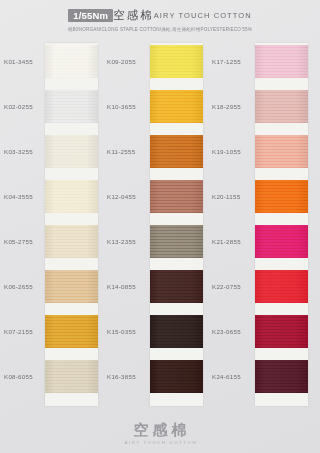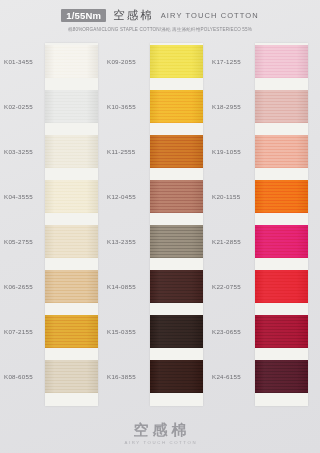--- a/index.html
+++ b/index.html
@@ -21,21 +21,20 @@
     height: 40px;
     display: flex;
     flex-direction: column;
     align-items: center;
     justify-content: flex-start;
     padding-top: 8px;
   }
   .header-line {
     display: flex;
     align-items: center;
-    gap: 7px;
     height: 15px;
   }
   .count-badge {
     display: inline-flex;
     align-items: center;
     justify-content: center;
     background: #8e8e92;
     color: #ffffff;
     font-size: 9.5px;
     font-weight: bold;

